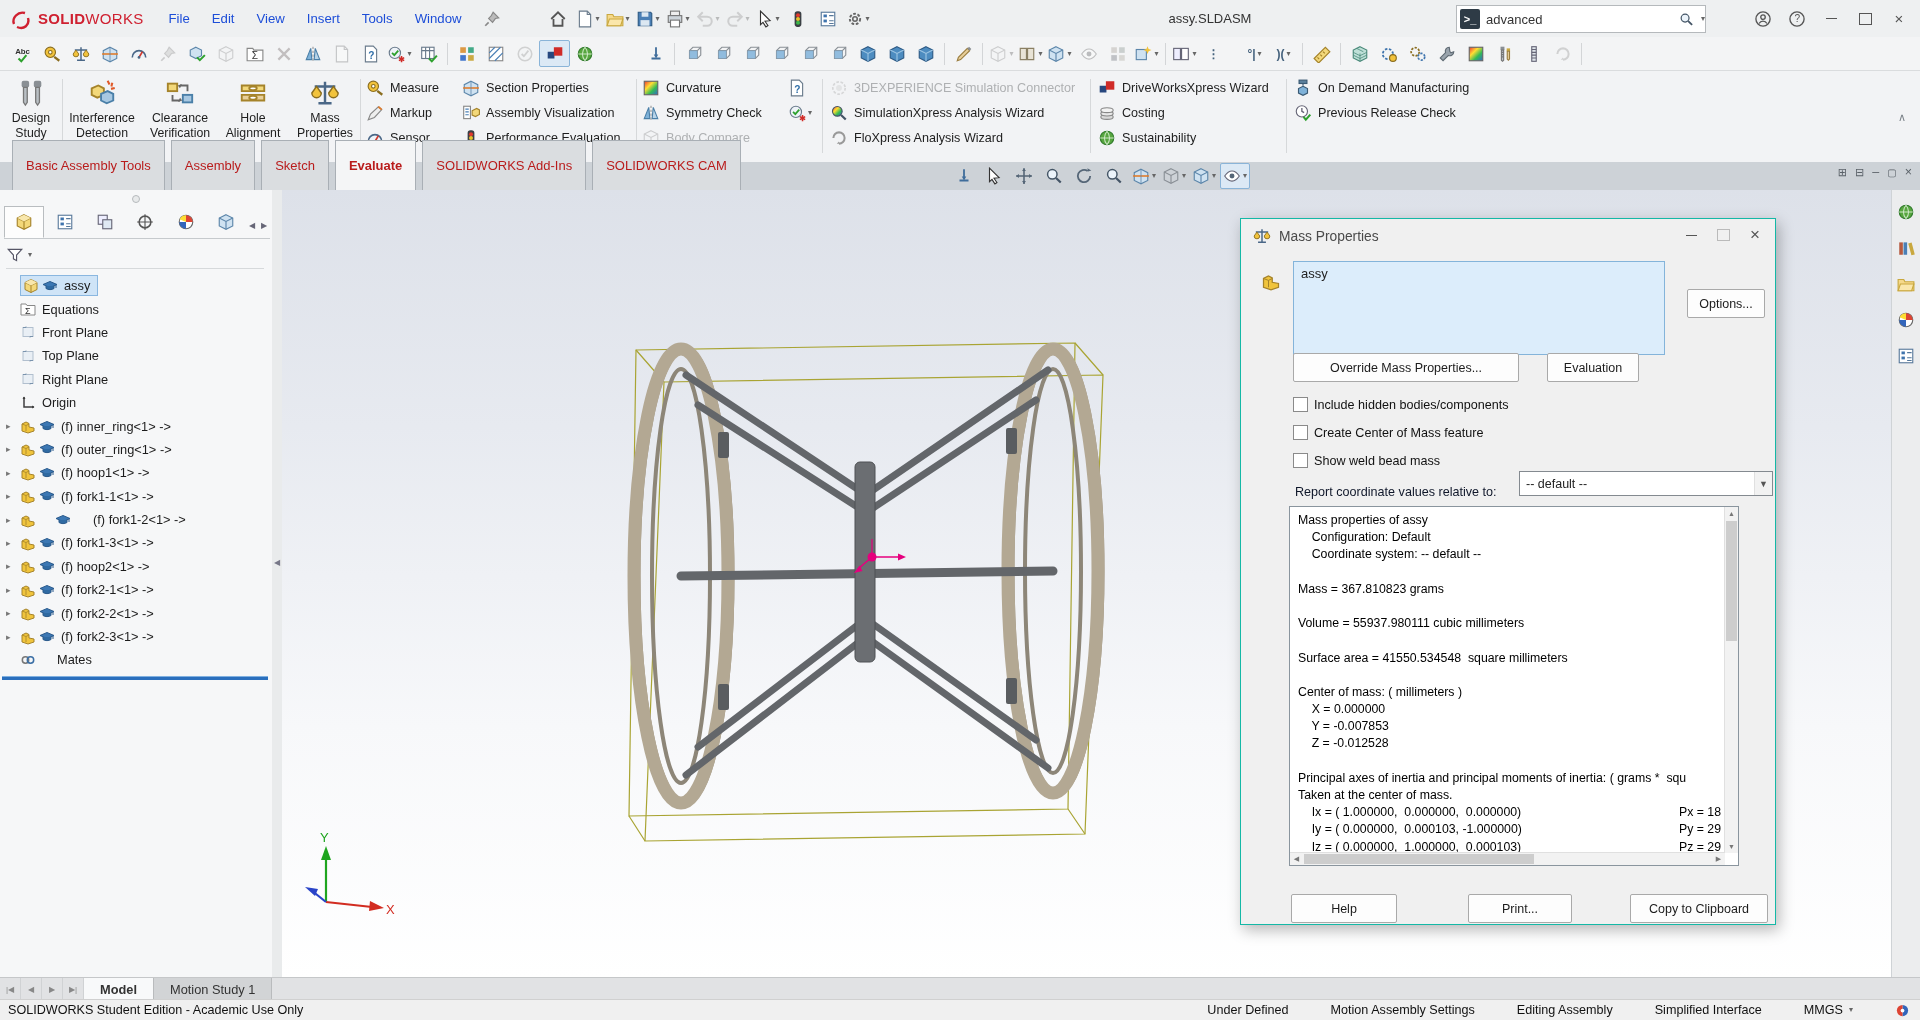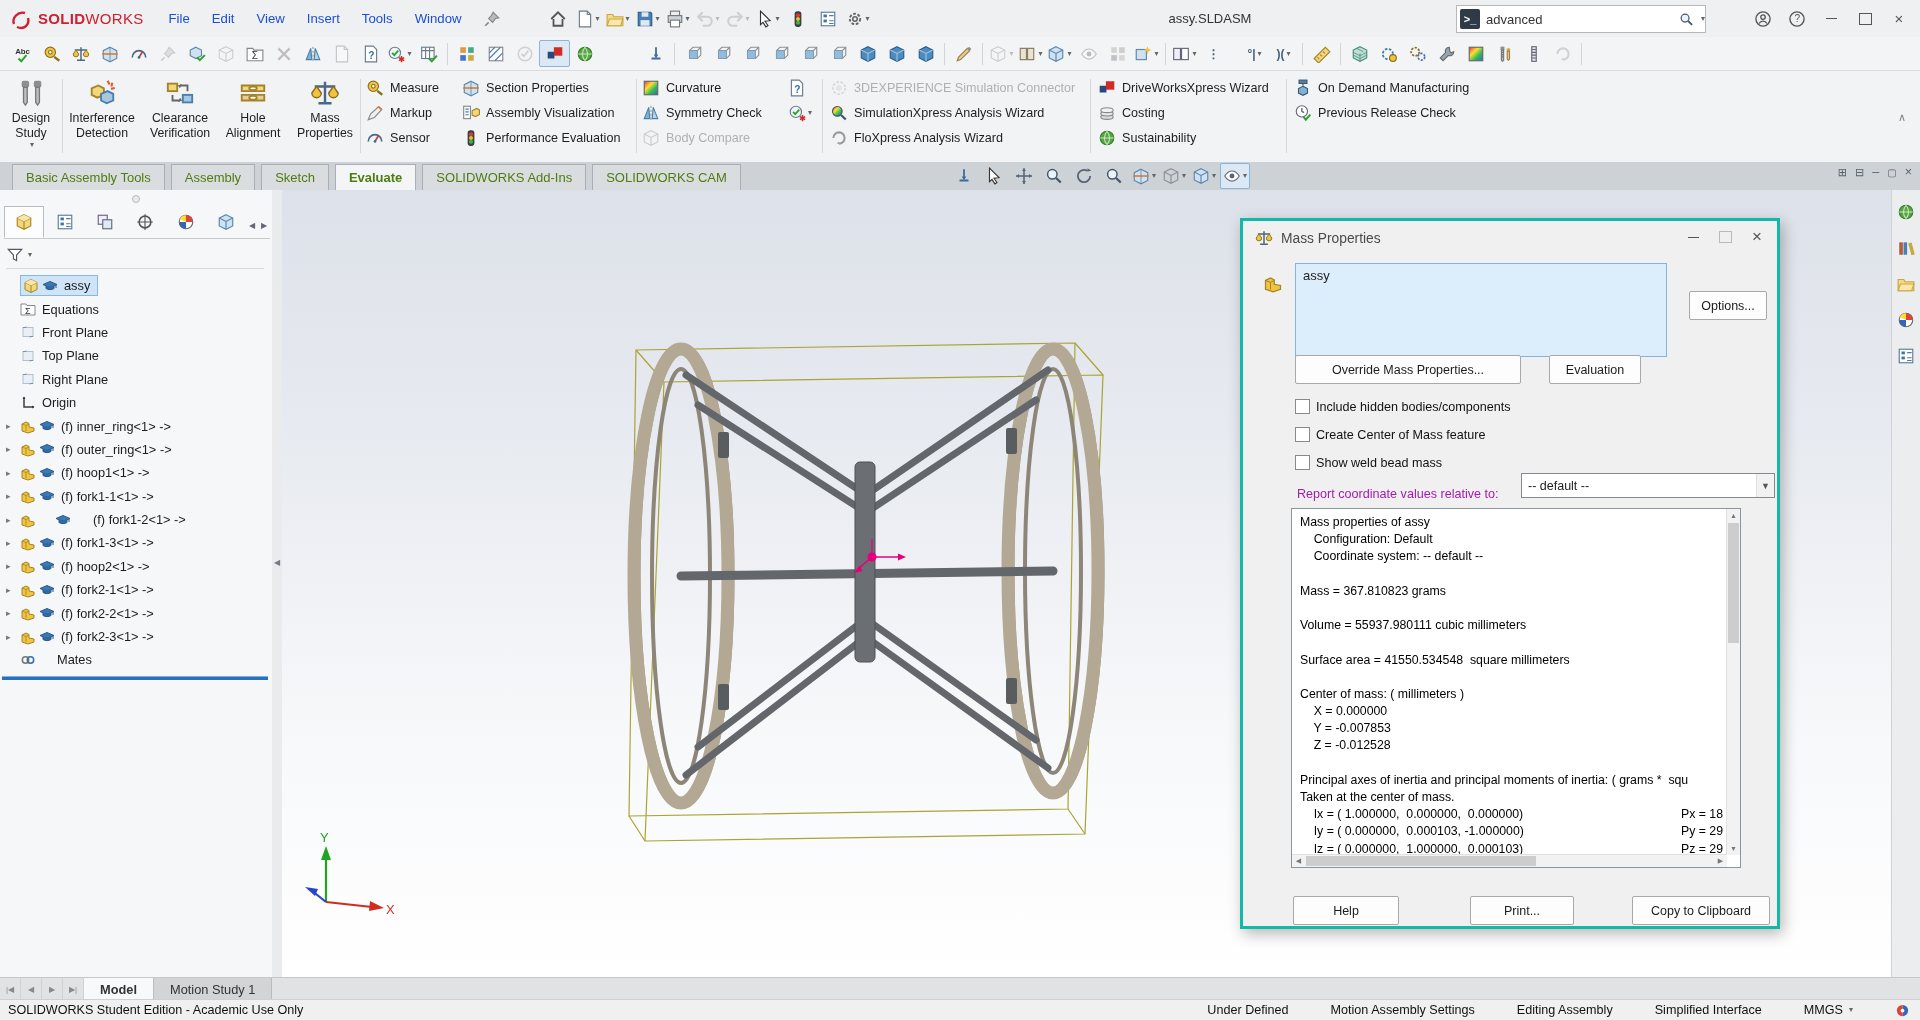--- a/index.html
+++ b/index.html
@@ -49,22 +49,22 @@
   .rows .row .ic{width:18px;height:18px;flex:none;}
   .rlbl{font-size:12.6px;color:#1e1e1e;}
   .row.dimrow .rlbl{color:#aeb0b2;}
   .rsep{position:absolute;top:8px;width:1px;height:74px;background:#d6d8da;}
   .minirow{display:flex;align-items:center;height:25px;}
   .ribbon-collapse{position:absolute;right:14px;top:40px;color:#7a8188;font-size:11px;}
 
   
   .tabstrip{position:absolute;top:162px;left:0;right:0;height:28px;background:#cdd2d7;
             display:flex;align-items:flex-end;padding-left:12px;gap:6px;}
-  .rtab{height:25px;padding:0 13px;background:#dadde0;border:1px solid #a9afb5;border-bottom:none;
-        display:flex;align-items:center;font-size:13px;color:#4d7c0f;white-space:nowrap;}
+  .rtab{height:25px;padding:12px 13px;background:#dadde0;border:1px solid #a9afb5;border-bottom:none;
+        display:flex;align-items:center;font-size:13px;color:#b91c1c;white-space:nowrap;}
   .rtab.active{background:#f4f5f6;font-weight:bold;}
   .headsup{position:absolute;left:950px;top:1px;height:26px;display:flex;align-items:center;gap:2px;}
   .headsup .tbtn{min-width:24px;height:24px;}
   .stripctl{position:absolute;right:8px;top:3px;display:flex;gap:8px;align-items:center;color:#5a6168;}
 
   
   .panel{position:absolute;top:190px;left:0;width:272px;bottom:42px;background:#f6f7f8;border-right:1px solid #cfd3d6;}
   .griddot{position:absolute;top:5px;left:132px;width:6px;height:6px;border:1px solid #b6babd;border-radius:50%;background:#e8eaeb;}
   .ptabs{position:absolute;top:16px;left:4px;right:2px;height:32px;display:flex;align-items:flex-end;border-bottom:1px solid #c6cacd;}
   .ptab{width:42px;height:30px;display:flex;align-items:center;justify-content:center;border:1px solid transparent;}
@@ -87,33 +87,33 @@
             background:linear-gradient(180deg,#dde1e9 0%,#e7eaf0 30%,#f7f8fa 68%,#ffffff 100%);}
   .viewport svg.scene{position:absolute;inset:0;}
 
   
   .taskpane{position:absolute;top:190px;right:0;width:28px;bottom:42px;background:#ecedee;
             border-left:1px solid #cfd3d6;display:flex;flex-direction:column;align-items:center;padding-top:10px;gap:12px;}
   .taskpane .tbtn{min-width:24px;height:24px;}
 
   
   .dialog{position:absolute;left:1240px;top:218px;width:534px;height:705px;background:#f0f0f0;
-          border:3px solid #14b8a6;box-shadow:3px 5px 14px rgba(0,0,0,.28);}
+          border:1px solid #14b8a6;box-shadow:3px 5px 14px rgba(0,0,0,.28);}
   .dtitle{position:absolute;top:0;left:0;right:0;height:34px;display:flex;align-items:center;padding-left:12px;gap:8px;}
   .dtitle .txt{font-size:13.8px;color:#4a4a4a;}
   .dctl{position:absolute;right:4px;top:2px;display:flex;}
   .dctl .wbtn{width:32px;height:28px;}
   .dpartname{position:absolute;left:52px;top:42px;width:356px;height:84px;background:#dcedfb;
              border:1px solid #84b4da;padding:4px 7px;font-size:13px;color:#222;}
   .dparticon{position:absolute;left:20px;top:52px;}
   .btn{position:absolute;background:#fdfdfd;border:1px solid #a9a9a9;border-radius:2px;display:flex;
        align-items:center;justify-content:center;font-size:12.5px;color:#1c1c1c;}
   .checkrow{position:absolute;left:52px;display:flex;align-items:center;gap:6px;font-size:12.6px;color:#111;}
   .cbox{width:13px;height:13px;background:#fff;border:1px solid #8a8a8a;flex:none;}
-  .reportlbl{position:absolute;left:54px;top:266px;font-size:12.6px;color:#a21caf;}
+  .reportlbl{position:absolute;left:54px;top:266px;font-size:12.6px;color:#0f172a;}
   .dropdown{position:absolute;left:278px;top:252px;width:246px;height:23px;background:#fff;border:1px solid #848a90;
             display:flex;align-items:center;padding-left:6px;font-size:12.5px;color:#222;}
   .dropdown .dcaret{margin-left:auto;width:17px;height:100%;display:flex;align-items:center;justify-content:center;
             color:#555;font-size:9px;border-left:1px solid #e0e0e0;background:#f2f2f2;}
   .results{position:absolute;left:48px;top:287px;width:448px;height:358px;background:#fff;border:1px solid #8a959e;}
   .rtext{position:absolute;left:0;top:0;right:13px;bottom:12px;overflow:hidden;padding:5px 2px 0 8px;
          font-size:12.3px;line-height:17.2px;white-space:pre;color:#000;}
   .rl{height:17.2px;display:flex;}
   .rl .pr{margin-left:auto;padding-right:2px;}
   .vscroll{position:absolute;top:0;right:0;width:13px;bottom:12px;background:#f2f2f2;border-left:1px solid #e0e0e0;}

